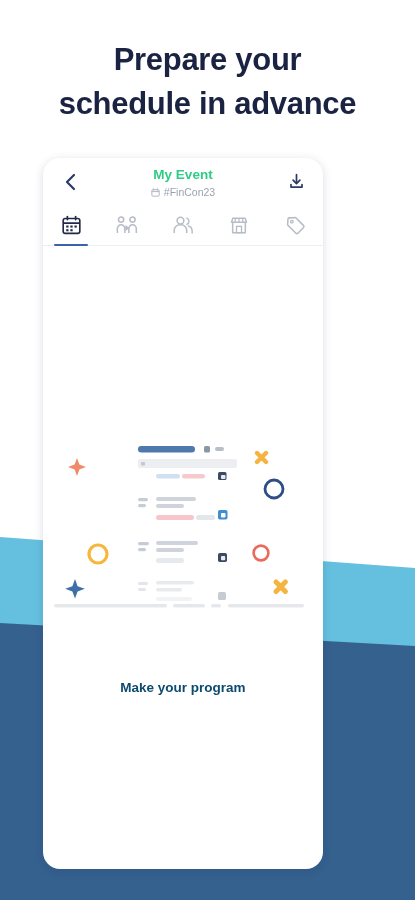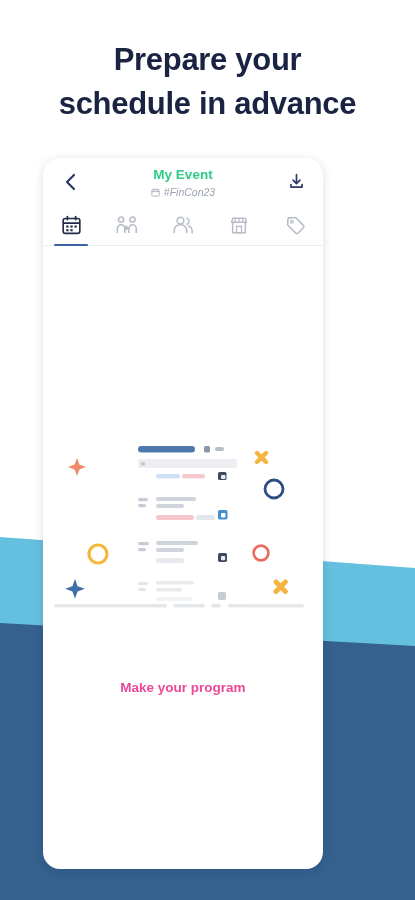--- a/index.html
+++ b/index.html
@@ -71,21 +71,20 @@
   }
   .event-sub {
     color: #9aa3b0;
     font-size: 10.5px;
     line-height: 1.35;
     display: flex;
     align-items: center;
     justify-content: center;
     gap: 4px;
     margin-top: 1px;
-    font-style: italic;
   }
   .download-btn {
     width: 26px; height: 26px;
     display: flex; align-items: center; justify-content: center;
     color: #2b3a67;
     flex: 0 0 auto;
   }
 
   
   .tab-bar {
@@ -121,21 +120,21 @@
     align-items: center;
     padding-top: 190px;
   }
   .illustration { width: 262px; height: 182px; position: relative; }
   .illustration svg { display: block; }
 
   .empty-title {
     margin-top: 62px;
     font-size: 13.5px;
     font-weight: bold;
-    color: #ec4899;
+    color: #0c4a6e;
     text-align: center;
   }
   .empty-desc {
     margin-top: 14px;
     font-size: 11.5px;
     color: #6b7385;
     line-height: 1.55;
     text-align: center;
     width: 310px;
   }

